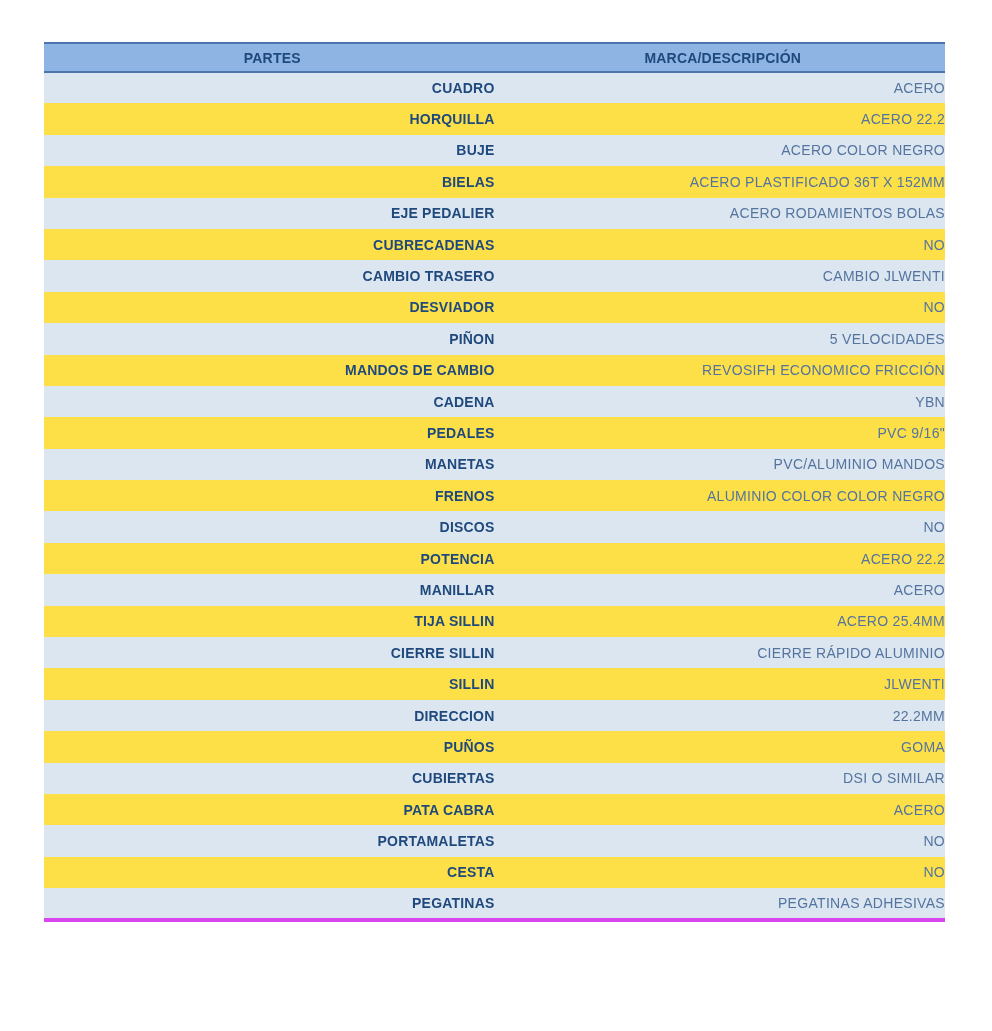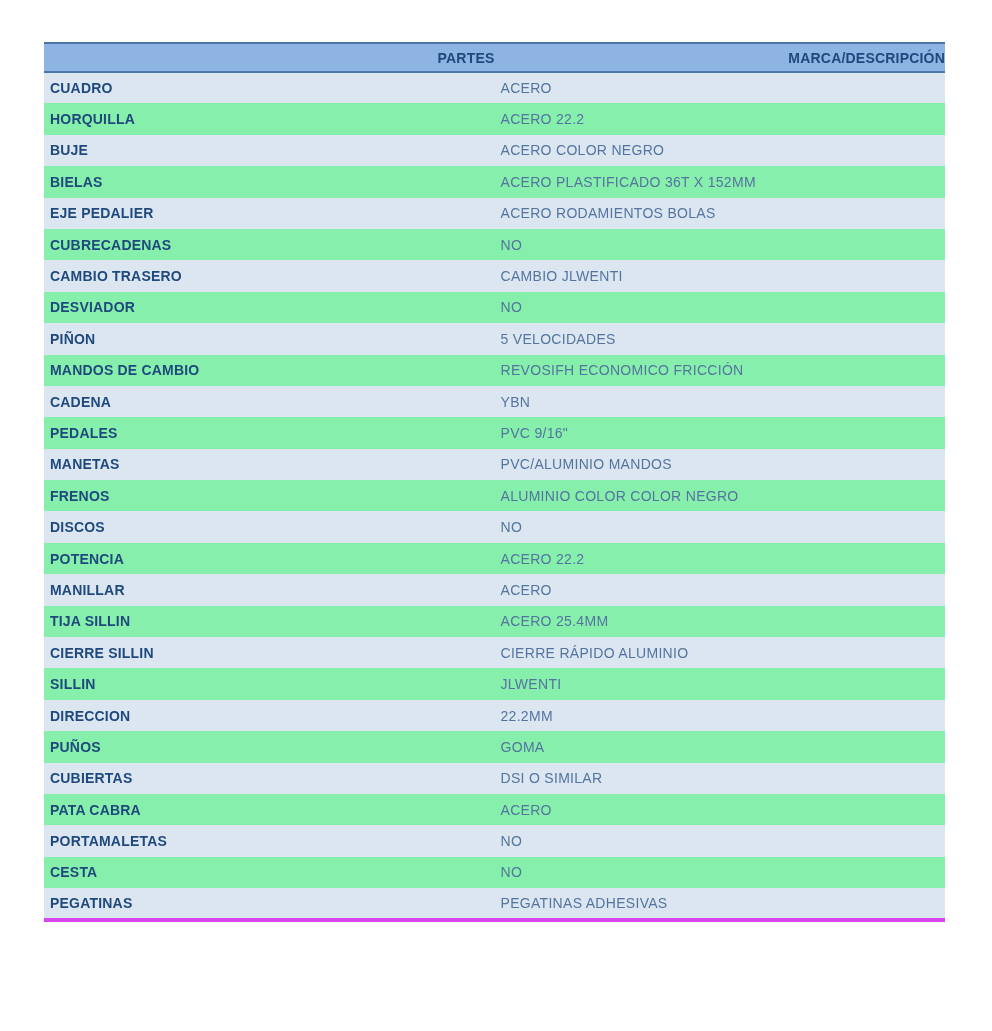--- a/index.html
+++ b/index.html
@@ -23,45 +23,46 @@
     border-collapse: collapse;
     table-layout: fixed;
   }
   table.spec-table thead tr {
     background: #8db4e2;
     height: 29px;
   }
   table.spec-table thead th {
     border-top: 2px solid #4a76ab;
     border-bottom: 2px solid #4a76ab;
-    text-align: right;
+    text-align: center;
     font-size: 14px;
     font-weight: bold;
     color: #1f497d;
     padding: 0 0 0 6px;
     letter-spacing: 0.2px;
     white-space: nowrap;
     overflow: hidden;
   }
   table.spec-table tbody tr {
     height: 31.4px;
-    background: #86efac;
+    background: #fde047;
   }
   table.spec-table tbody tr:nth-child(odd) {
     background: #dce6f1;
   }
   table.spec-table tbody tr:last-child td {
     border-bottom: 4px solid #d946ef;
   }
   table.spec-table td {
     padding: 0 0 0 6px;
     font-size: 14px;
     vertical-align: middle;
     white-space: nowrap;
     overflow: hidden;
+    text-align: right;
   }
   table.spec-table td.part {
     width: 286px;
     font-weight: bold;
     color: #1f497d;
     letter-spacing: 0.2px;
   }
   table.spec-table td.desc {
     color: #54749f;
     letter-spacing: 0.3px;

